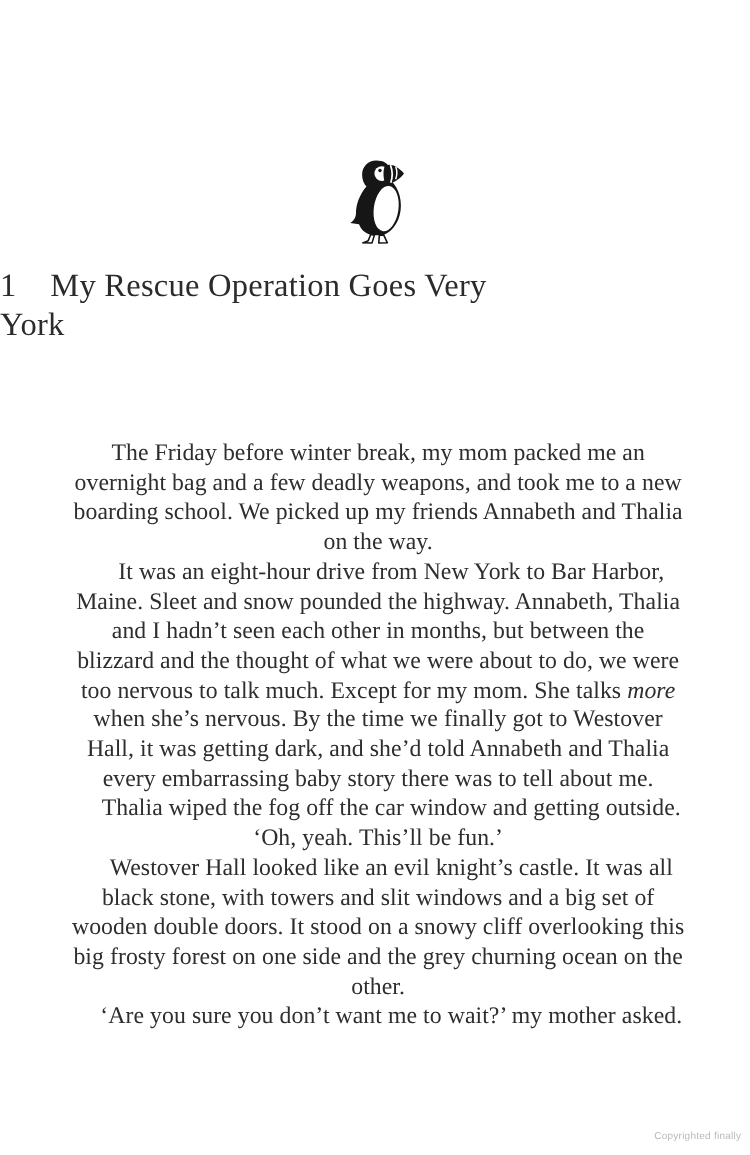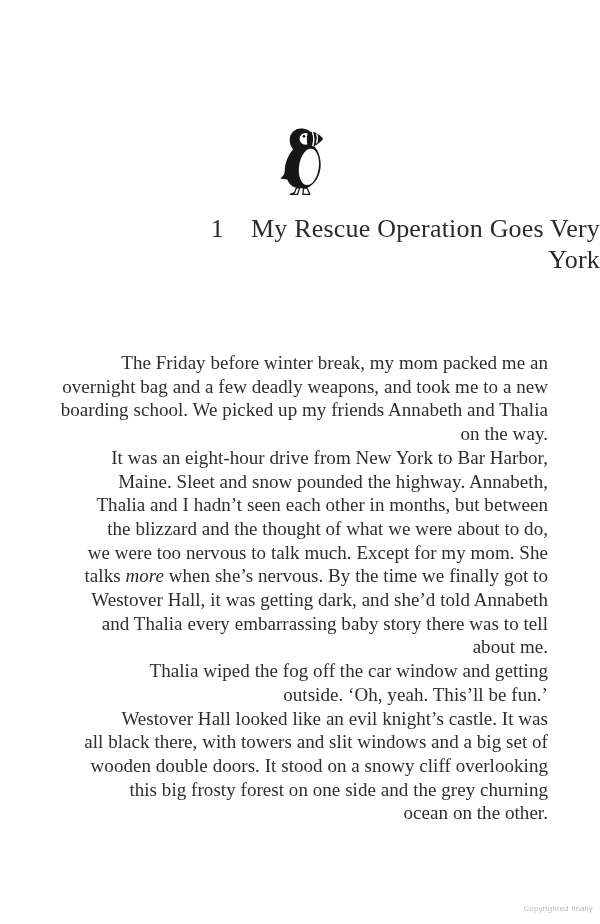--- a/index.html
+++ b/index.html
@@ -24,42 +24,42 @@
     width: 46px;
     height: 69px;
   }
   .logo svg { display: block; width: 100%; height: 100%; }
   .chapter-heading {
     position: absolute;
     top: 213px;
     left: 0;
     right: 0;
     margin: 0;
-    text-align: right;
+    text-align: left;
     font-weight: normal;
     font-size: 26px;
     line-height: 31px;
     letter-spacing: 0.2px;
     color: #2b2b2b;
   }
   .heading-line { display: block; }
   .chapter-number { margin-right: 27px; }
   .body-text {
     position: absolute;
     top: 351px;
     left: 57px;
     width: 491px;
     font-size: 19px;
     line-height: 23.7px;
     letter-spacing: 0.05px;
-    text-align: right;
+    text-align: center;
     color: #2e2e2e;
   }
   .body-text p { margin: 0; }
-  .body-text p.indent { text-indent: 21px; margin-left: 25px; }
+  .body-text p.indent { text-indent: 21px; }
   .body-text em { font-style: italic; }
   .watermark {
     position: absolute;
     right: 7px;
     bottom: 11px;
     font-family: "Liberation Sans", sans-serif;
     font-size: 8px;
     letter-spacing: 0.2px;
     color: #b9b9b9;
   }
@@ -91,18 +91,19 @@
 
   <h1 class="chapter-heading">
     <span class="heading-line"><span class="chapter-number">1</span><span>My Rescue Operation Goes Very</span></span>
     <span class="heading-line">York</span>
   </h1>
 
   <div class="body-text">
       <p><span>The Friday before winter break, my mom packed me an overnight bag and a few deadly weapons, and took me to a new boarding school. We picked up my friends Annabeth and Thalia on the way.</span></p>
       <p class="indent"><span>It was an eight-hour drive from New York to Bar Harbor, Maine. Sleet and snow pounded the highway. Annabeth, Thalia and I hadn’t seen each other in months, but between the blizzard and the thought of what we were about to do, we were too nervous to talk much. Except for my mom. She talks </span><em>more</em><span> when she’s nervous. By the time we finally got to Westover Hall, it was getting dark, and she’d told Annabeth and Thalia every embarrassing baby story there was to tell about me.</span></p>
       <p class="indent"><span>Thalia wiped the fog off the car window and getting outside. ‘Oh, yeah. This’ll be fun.’</span></p>
-      <p class="indent"><span>Westover Hall looked like an evil knight’s castle. It was all black there, with towers and slit windows and a big set of wooden double doors. It stood on a snowy cliff overlooking this big frosty forest on one side and the grey churning ocean on the other.</span></p>
+      <p class="indent"><span>Westover Hall looked like an evil knight’s castle. It was all black stone, with towers and slit windows and a big set of wooden double doors. It stood on a snowy cliff overlooking this big frosty forest on one side and the grey churning ocean on the other.</span></p>
+      <p class="indent"><span>‘Are you sure you don’t want me to wait?’ my mother asked.</span></p>
     </div>
 
   <div class="watermark">Copyrighted finally</div>
 
 </div>
 
 </body></html>

